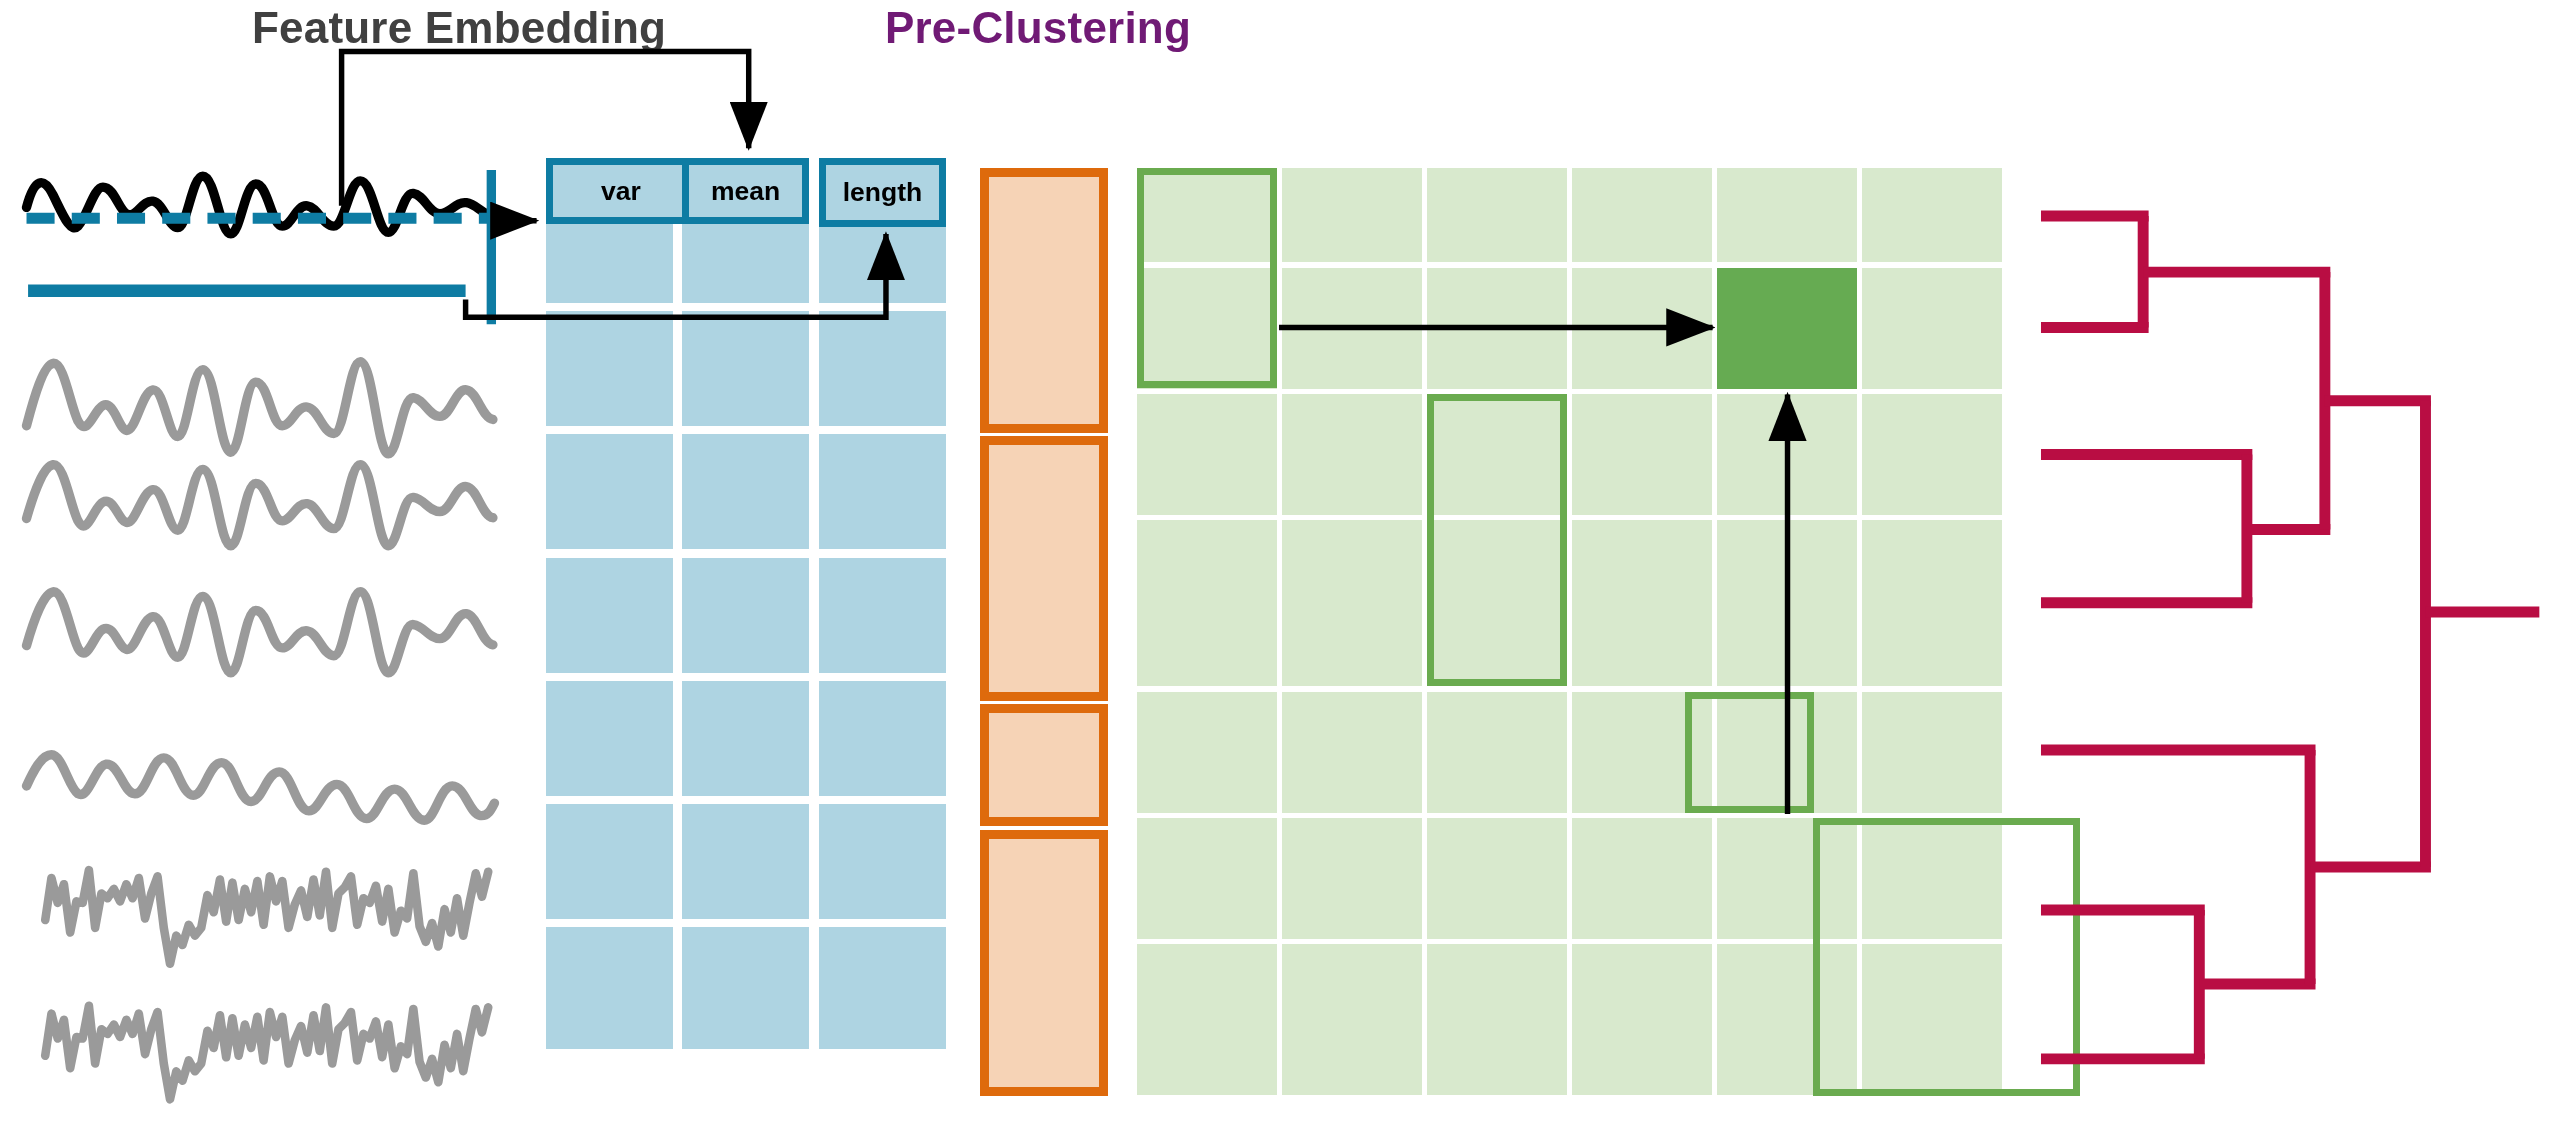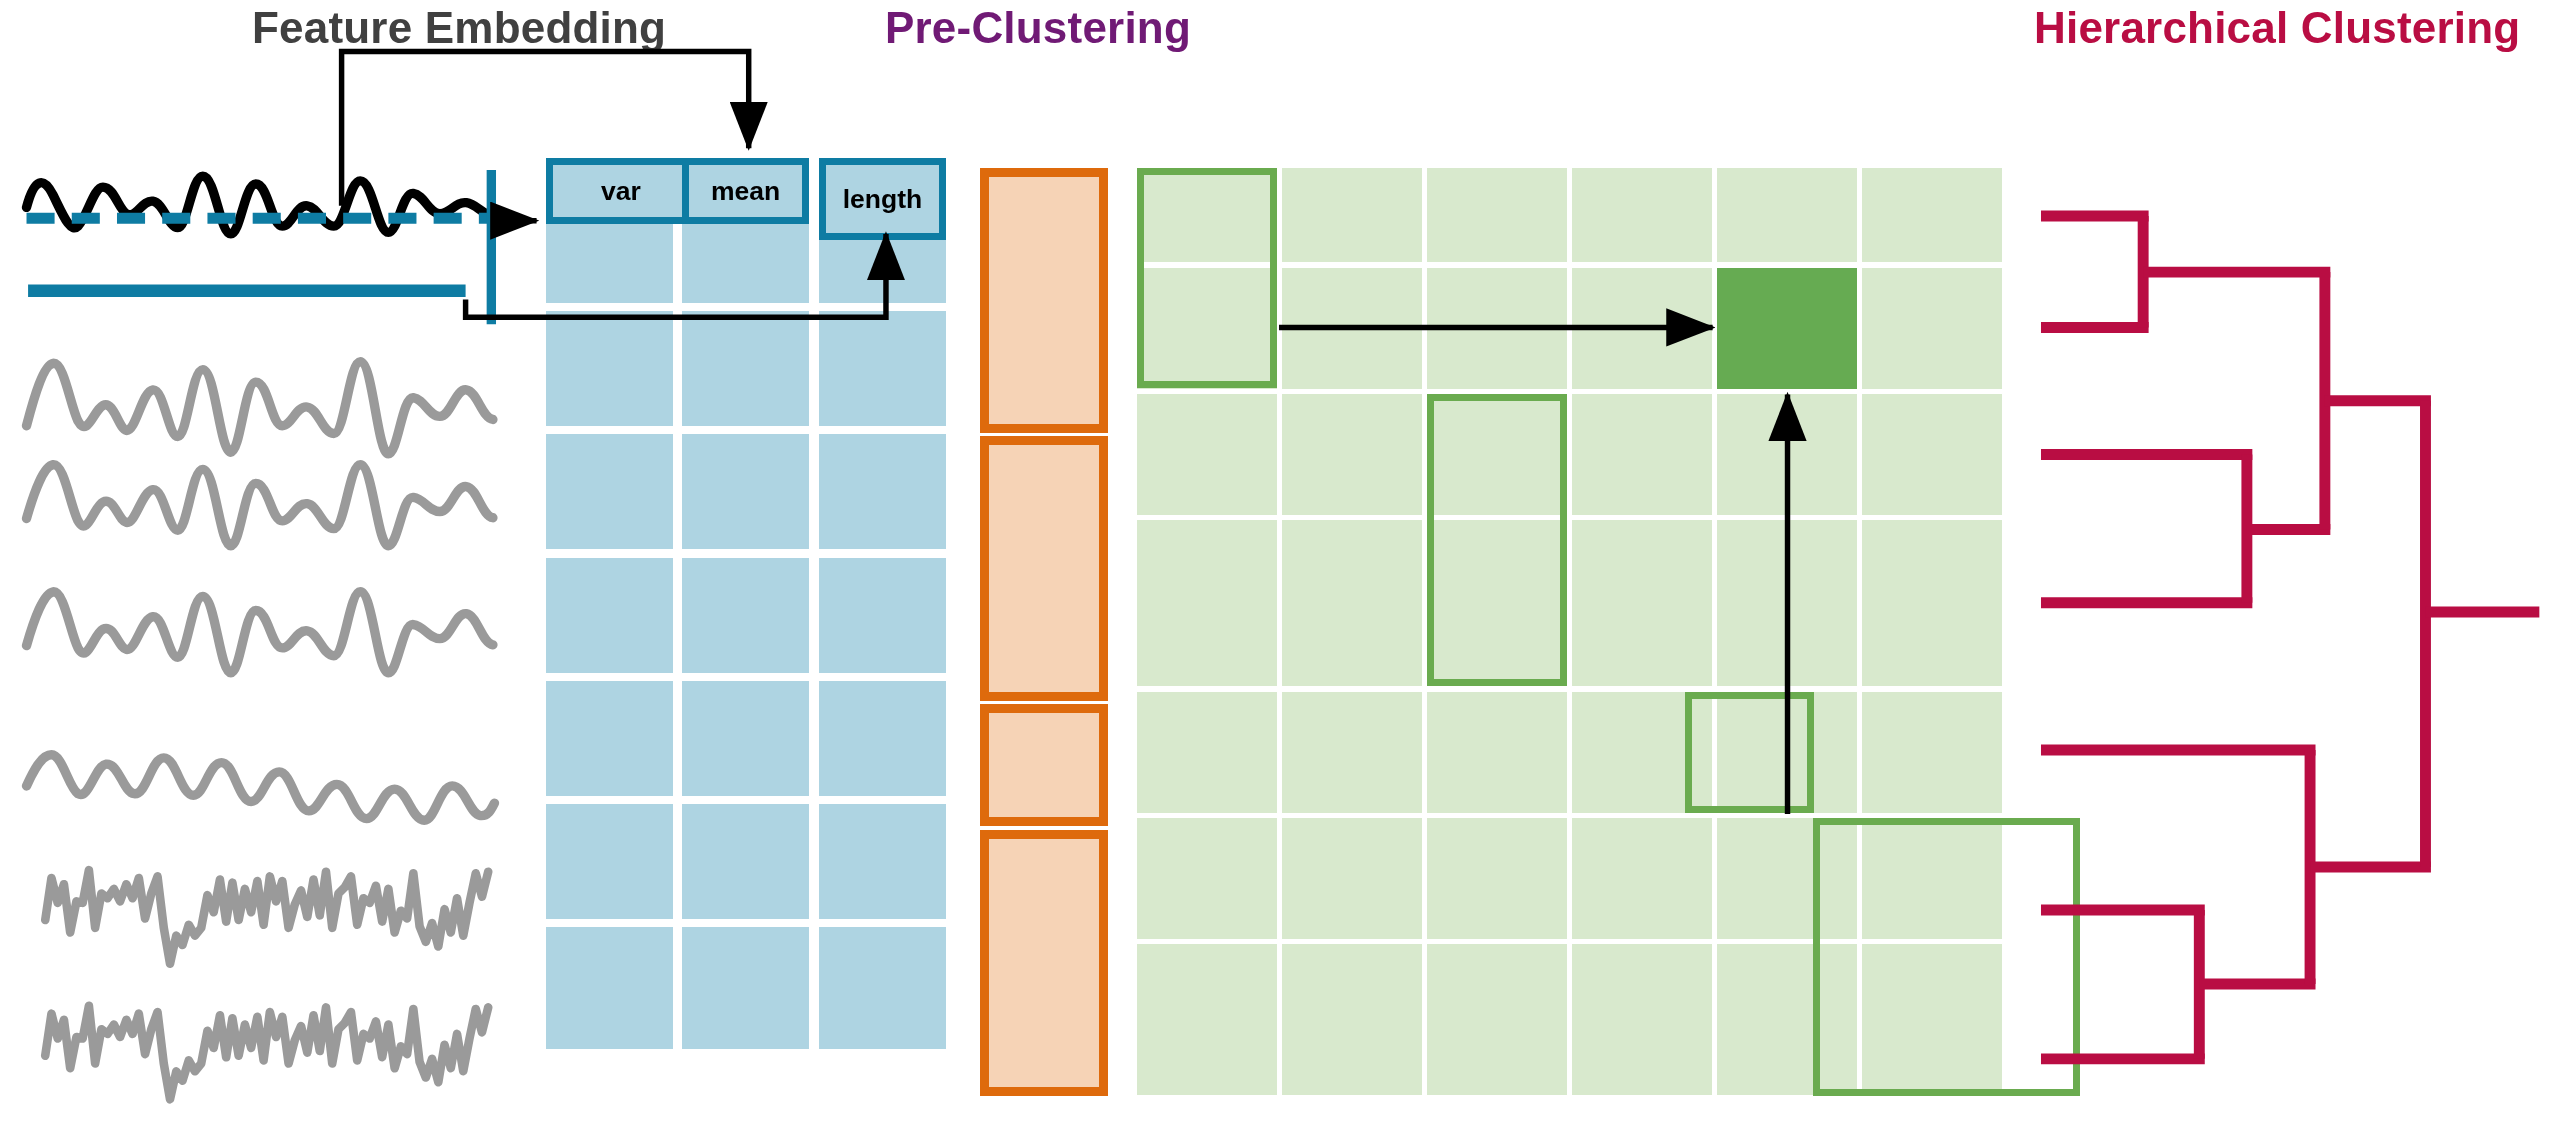--- a/index.html
+++ b/index.html
@@ -75,21 +75,20 @@
     background: transparent;
   }
 </style>
 </head>
 <body>
 
 <div id="stage">
 
   <div class="title" id="title-feature-embedding">Feature Embedding</div>
   <div class="title" id="title-pre-clustering">Pre-Clustering</div>
-  <div class="title" id="title-hierarchical">Hierarchical Clustering</div>
 
   <svg class="layer" id="series-layer" viewBox="0 0 3303 1439" preserveAspectRatio="none">
 
     <path fill="none" stroke="#000000" stroke-width="12" stroke-linecap="round" stroke-linejoin="round" d="M 34,266 C 44,228 56,226 68,250 C 80,274 90,300 100,290
          C 112,278 120,240 132,240 C 146,240 152,268 162,274
          C 174,282 182,256 196,258 C 210,260 216,292 228,292
          C 240,292 246,226 260,226 C 276,226 282,300 296,300
          C 308,300 314,236 328,236 C 344,236 348,290 362,290
          C 374,290 380,262 394,264 C 408,266 414,290 428,290
          C 442,290 448,232 462,232 C 478,232 484,298 498,298
@@ -194,21 +193,21 @@
   <div class="feat-cell" style="left:546px; top:927px; width:127px; height:122px;"></div>
   <div class="feat-cell" style="left:682px; top:927px; width:127px; height:122px;"></div>
   <div class="feat-cell" style="left:819px; top:927px; width:127px; height:122px;"></div>
 
   <div class="feat-head" style="left:546px; top:158px; width:150px; height:66px;">
     <span>var</span>
   </div>
   <div class="feat-head" style="left:682px; top:158px; width:127px; height:66px;">
     <span>mean</span>
   </div>
-  <div class="feat-head" style="left:819px; top:158px; width:127px; height:82px;">
+  <div class="feat-head" style="left:819px; top:158px; width:127px; height:69px;">
     <span>length</span>
   </div>
 
   <div class="orange-box" style="left:980px; top:168px; width:128px; height:265px;"></div>
   <div class="orange-box" style="left:980px; top:436px; width:128px; height:265px;"></div>
   <div class="orange-box" style="left:980px; top:704px; width:128px; height:122px;"></div>
   <div class="orange-box" style="left:980px; top:830px; width:128px; height:266px;"></div>
 
   <div class="green-cell" style="left:1137px; top:168px; width:140px; height:94px;"></div>
   <div class="green-cell" style="left:1282px; top:168px; width:140px; height:94px;"></div>

